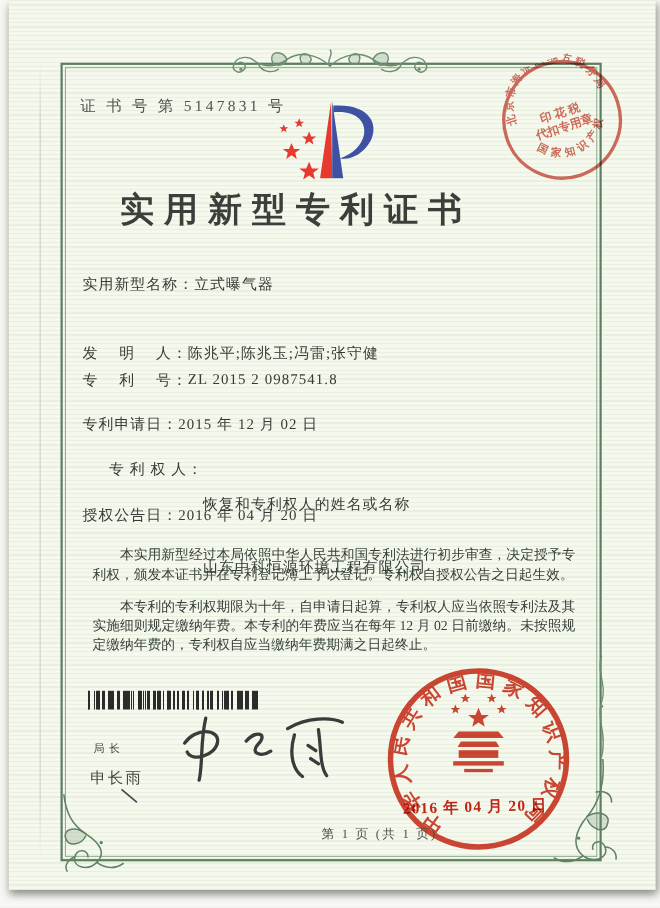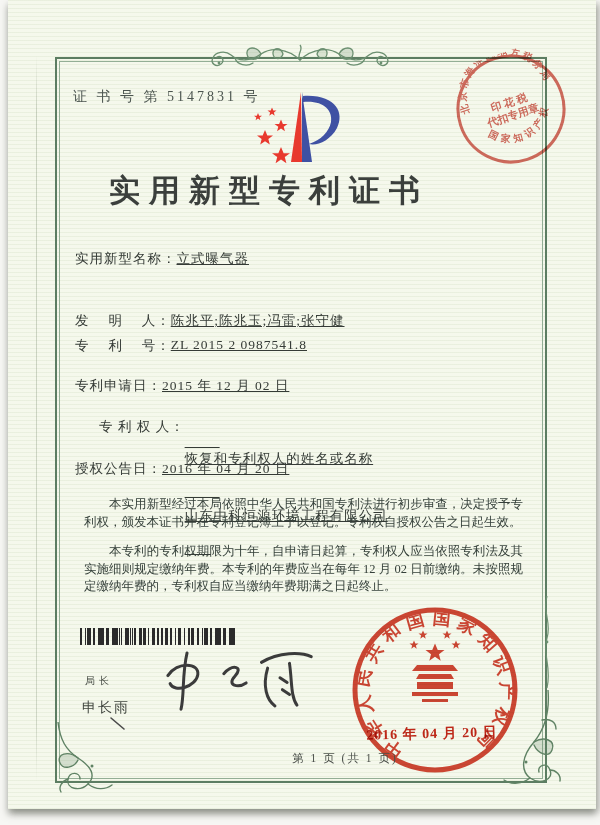--- a/index.html
+++ b/index.html
@@ -17,21 +17,21 @@
   .frame { position:absolute; left:47px; top:57px; width:492px; height:726px;
     border:2px solid #5c7d62; }
   .frame-inner { position:absolute; inset:2px; border:1px solid #93ae95; }
   .orn { position:absolute; pointer-events:none; }
   .cert-no { position:absolute; left:65px; top:88px; font-size:14px; letter-spacing:3px; color:#4c5550; }
   .title { position:absolute; left:47px; top:170px; width:428px; text-align:center;
     font-size:31px; font-weight:600; letter-spacing:9px; color:#3b3f3c; }
   .logo { position:absolute; left:237px; top:86px; width:112px; height:80px; }
   .field { position:absolute; left:67px; font-size:13.5px; color:#353b36; letter-spacing:1px; display:flex; }
   .field .lab { white-space:pre; }
-  .field .val { white-space:pre;text-decoration:underline; }
+  .field .val { white-space:pre; }
   .val2 { margin-top:7px; }
   .paras { position:absolute; left:64px; top:484px; width:463px;
     font-size:12.5px; line-height:17.6px; color:#35403a; text-align:justify; }
   .paras p { text-indent:2em; margin:12px; }
   .barcode { position:absolute; left:72px; top:628px; width:156px; height:17px;
     background:
       repeating-linear-gradient(90deg,#2b2b2b 0 2px, transparent 2px 5px, #2b2b2b 5px 6px, transparent 6px 9px),
       repeating-linear-gradient(90deg,#2b2b2b 0 1px, transparent 1px 7px, #2b2b2b 7px 10px, transparent 10px 13px);
   }
   .sign-title { position:absolute; left:77px; top:674px; font-size:10px; letter-spacing:4px; color:#41463f; }

